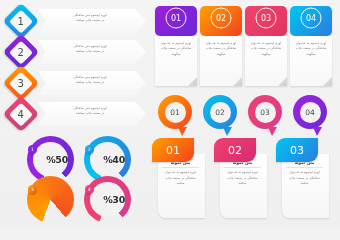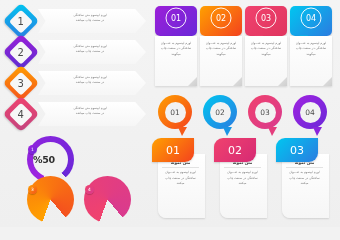--- a/index.html
+++ b/index.html
@@ -97,21 +97,21 @@
     font-size:4px;font-weight:bold;color:#3f3f3f;
   }
   .lcard .sep{position:absolute;left:10px;right:6px;top:29px;height:1px;background:#e2e2e2;}
   .lcard .txt{position:absolute;left:9px;right:5px;top:32px;font-size:3.1px;line-height:1.85;}
 
   
   .ring{position:absolute;width:47px;height:47px;}
   .ring .arc{position:absolute;inset:0;border-radius:50%;}
   .ring .mask{
     position:absolute;left:6px;top:6px;width:35px;height:35px;border-radius:50%;
-    background:#f2f2f2;display:flex;align-items:center;justify-content:flex-start;
+    background:#f2f2f2;display:flex;align-items:center;justify-content:flex-end;
   }
   .ring .pct{font-size:9.5px;font-weight:bold;color:#2f2f2f;letter-spacing:-.3px;}
   .ring .badge{
     position:absolute;left:1px;top:9px;width:9px;height:9px;border-radius:50%;
     display:flex;align-items:center;justify-content:center;
     color:#fff;font-size:4.4px;box-shadow:0 1px 1px rgba(0,0,0,.2);
   }
 </style>
 </head>
 <body style="background: rgb(242, 242, 242);">
@@ -246,22 +246,32 @@
     <div class="head" id="h2" style="background: linear-gradient(135deg, rgb(0, 198, 240), rgb(43, 124, 224));">03</div>
   </div>
 
   <div class="ring" style="left:27px;top:136px">
     <div class="arc" id="a0" style="background: conic-gradient(from 200deg, rgb(160, 35, 224) 0deg, rgb(106, 40, 216) 300deg, rgba(0, 0, 0, 0) 300deg, rgba(0, 0, 0, 0) 360deg); border-radius: 50%;"></div>
     <div class="mask">
         <span class="pct">%50</span>
       </div>
     <div class="badge" id="g0" style="background: linear-gradient(135deg, rgb(160, 35, 224), rgb(106, 40, 216));">1</div>
   </div>
+  <div class="ring" style="left:84px;top:136px">
+    <div class="arc" id="a1" style="background: conic-gradient(from 200deg, rgb(0, 198, 240) 0deg, rgb(43, 124, 224) 300deg, rgba(0, 0, 0, 0) 300deg, rgba(0, 0, 0, 0) 360deg); border-radius: 50%;"></div>
+    <div class="mask">
+        <span class="pct">%40</span>
+      </div>
+    <div class="badge" id="g1" style="background: linear-gradient(135deg, rgb(0, 198, 240), rgb(43, 124, 224));">2</div>
+  </div>
   <div class="ring" style="left:27px;top:176px">
     <div class="arc" id="a2" style="background: conic-gradient(from 200deg, rgb(255, 160, 0) 0deg, rgb(244, 81, 30) 300deg, rgba(0, 0, 0, 0) 300deg, rgba(0, 0, 0, 0) 360deg); border-radius: 50%;"></div>
     <div class="badge" id="g2" style="background: linear-gradient(135deg, rgb(255, 160, 0), rgb(244, 81, 30));">3</div>
   </div>
   <div class="ring" style="left:84px;top:176px">
     <div class="arc" id="a3" style="background: conic-gradient(from 200deg, rgb(240, 66, 110) 0deg, rgb(217, 58, 142) 300deg, rgba(0, 0, 0, 0) 300deg, rgba(0, 0, 0, 0) 360deg); border-radius: 50%;"></div>
+    <div class="mask">
+        <span class="pct">%30</span>
+      </div>
     <div class="badge" id="g3" style="background: linear-gradient(135deg, rgb(240, 66, 110), rgb(217, 58, 142));">4</div>
   </div>
 
 </div>
 
 </body></html>

